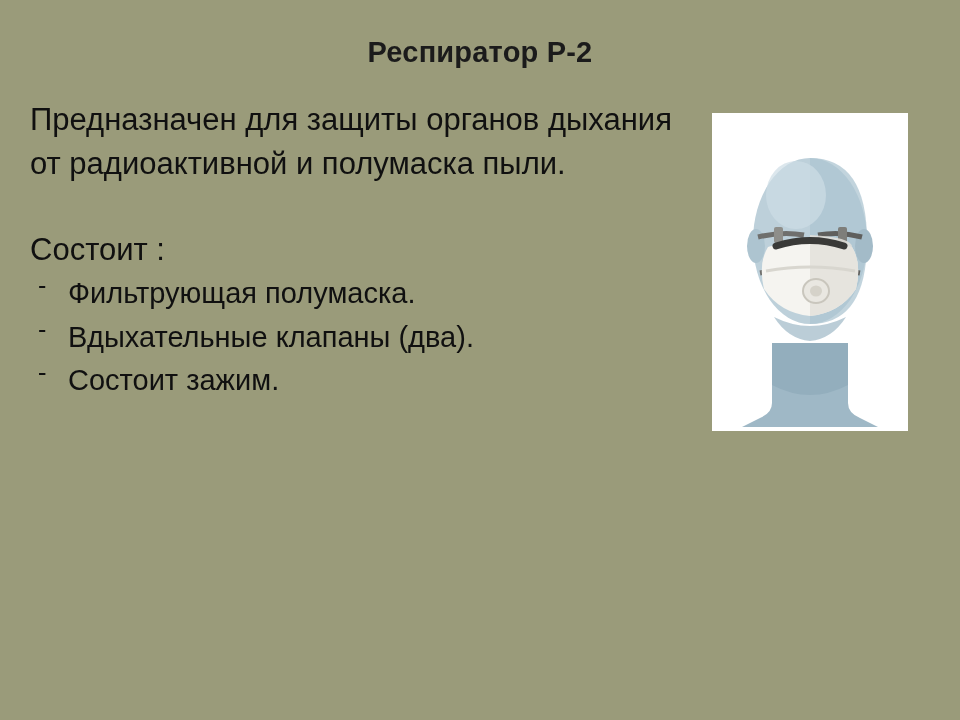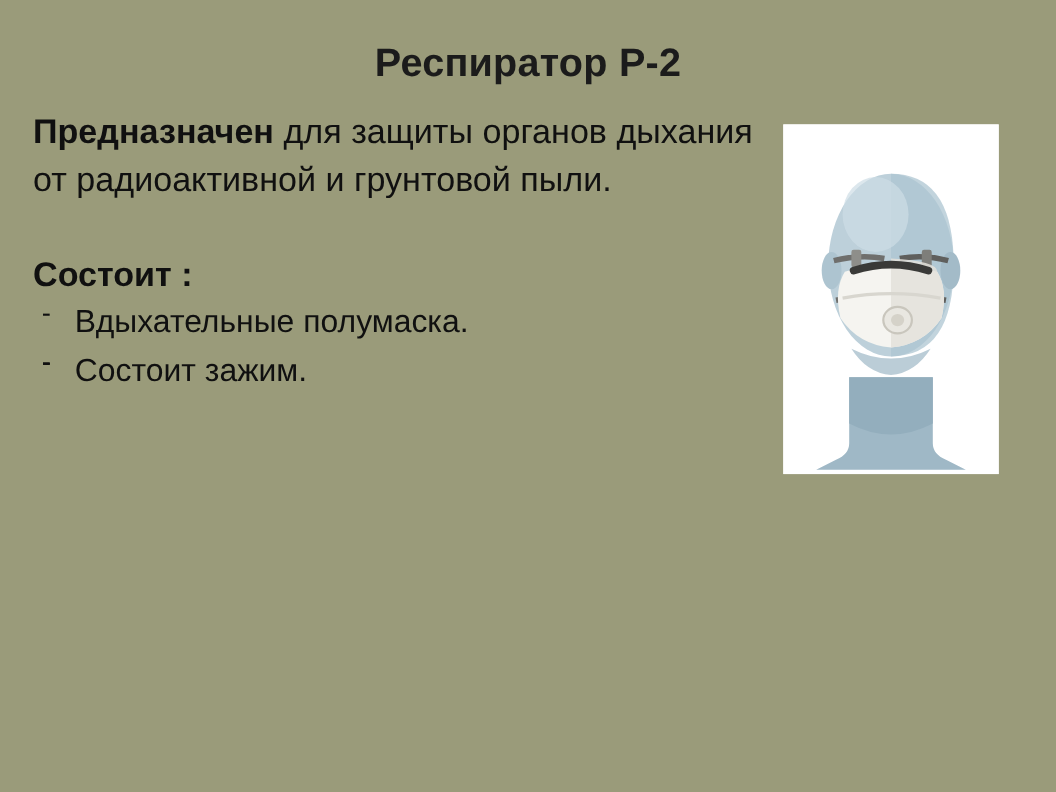--- a/index.html
+++ b/index.html
@@ -18,43 +18,43 @@
     width: 960px;
     height: 720px;
     background: #9a9b7a;
   }
   .slide-title {
     position: absolute;
     top: 36px;
     left: 0;
     width: 960px;
     text-align: center;
-    font-size: 36px;
+    font-size: 29px;
     font-weight: bold;
     color: #1b1b1b;
     letter-spacing: 0.2px;
   }
   .body-text {
     position: absolute;
     left: 30px;
     top: 98px;
     width: 660px;
     color: #101010;
   }
   .para {
     font-size: 31px;
     line-height: 1.42;
     margin: 0 0 0 0;
   }
   .para .lead {
-    font-weight: bold;
+    font-weight: normal;
   }
   .section-head {
     font-size: 31px;
-    font-weight: bold;
+    font-weight: normal;
     margin-top: 46px;
     margin-bottom: 4px;
   }
   ul.items {
     list-style: none;
     margin: 0;
     padding: 0;
   }
   ul.items li {
     position: relative;
@@ -86,31 +86,32 @@
 </style>
 </head>
 <body>
 
 <div class="slide">
 
   <div class="slide-title">Респиратор Р-2</div>
 
   <div class="body-text">
 
-    <p class="para"><span class="lead">Предназначен</span><span> для защиты органов дыхания от радиоактивной и грунтовой пыли.</span></p>
+    <p class="para"><span class="lead">Предназначен</span><span> для защиты органов дыхания от радиоактивной и полумаска пыли.</span></p>
 
     <div class="section-head">Состоит :</div>
 
     <ul class="items">
       <li>
         <span class="dash">-</span>
-        <span>Вдыхательные полумаска.</span>
+        <span>Фильтрующая полумаска.</span>
       </li>
       <li>
         <span class="dash">-</span>
+        <span>Вдыхательные клапаны (два).</span>
       </li>
       <li>
         <span class="dash">-</span>
       </li>
       <li>
         <span class="dash">-</span>
         <span>Состоит зажим.</span>
       </li>
     </ul>
 

